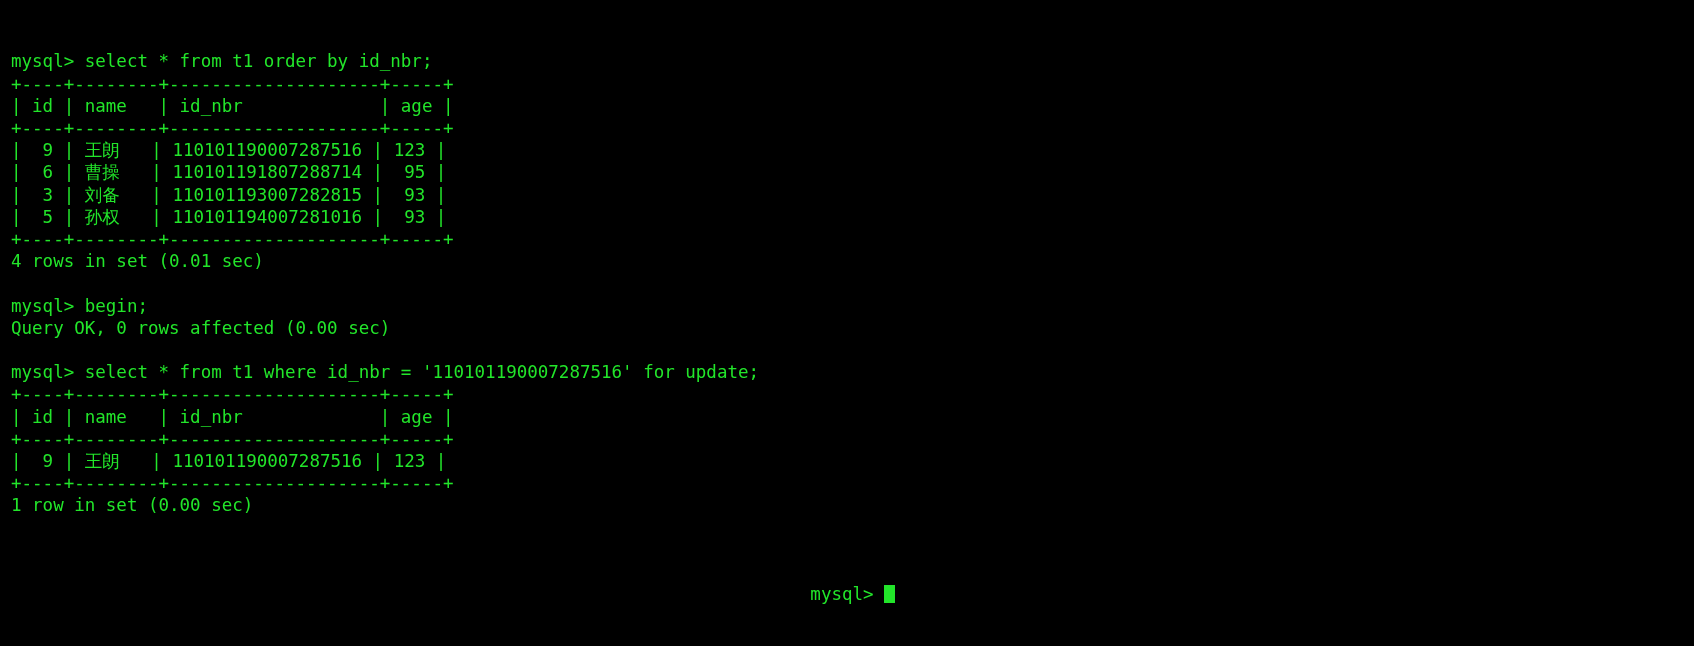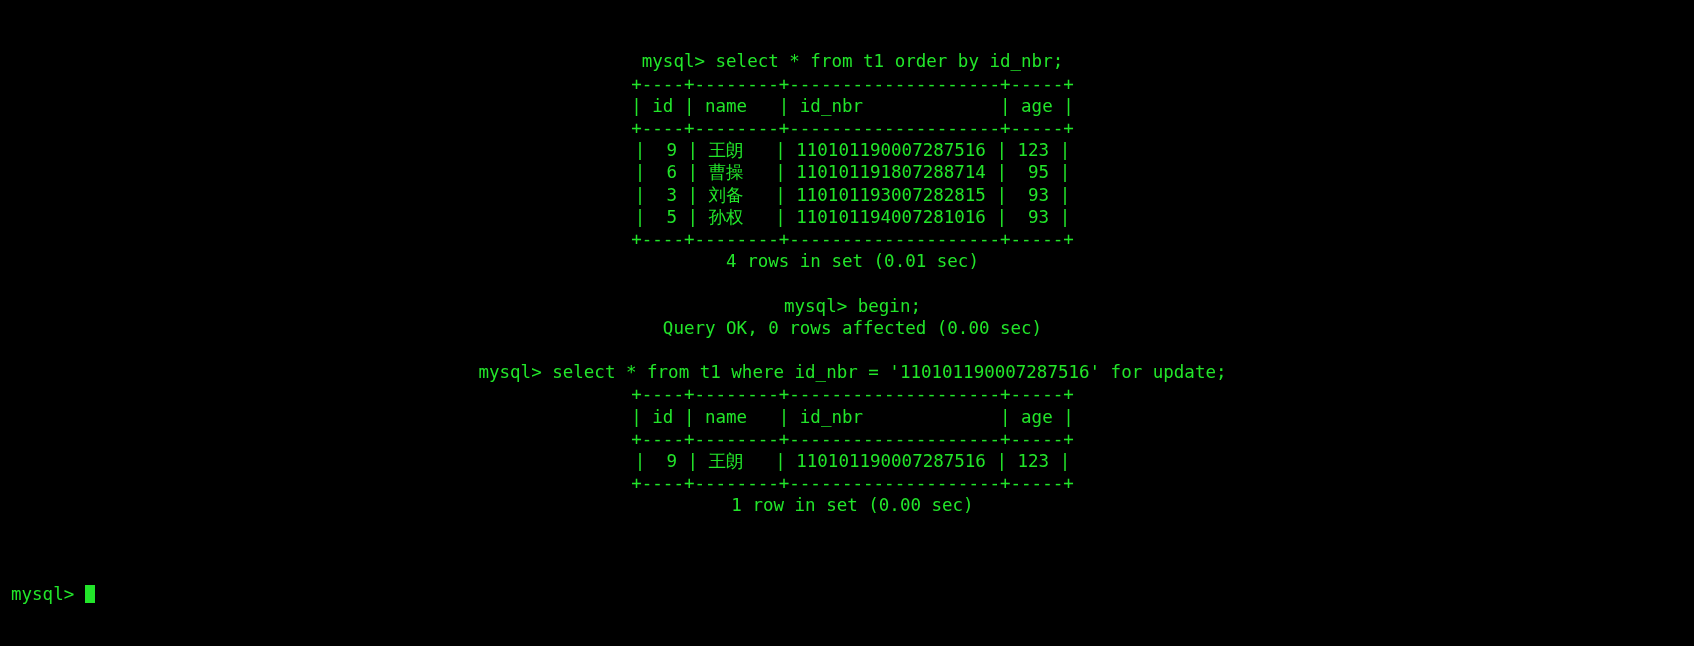--- a/index.html
+++ b/index.html
@@ -23,28 +23,28 @@
     line-height: 22.2px;
     padding: 6px 0 0 11px;
     box-sizing: border-box;
     letter-spacing: 0px;
     white-space: pre;
   }
   .line {
     white-space: pre;
     min-height: 22.2px;
     font-family: "DejaVu Sans Mono", "Liberation Mono", monospace;
-    text-align: center;
   }
   .line.blank {
     height: 22.2px;
   }
   .prompt-line {
     display: block;
     white-space: pre;
+    text-align: center;
   }
   .cursor {
     display: inline-block;
     width: 10.5px;
     height: 18px;
     background: #22e52a;
     vertical-align: -3px;
   }
 </style>
 </head>

